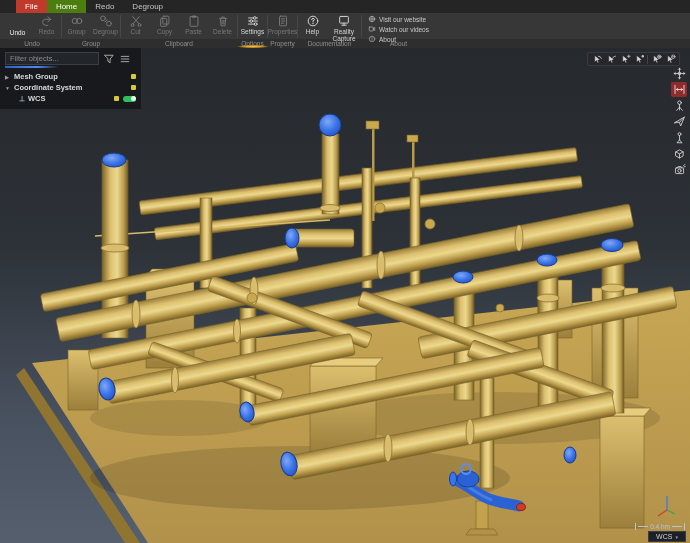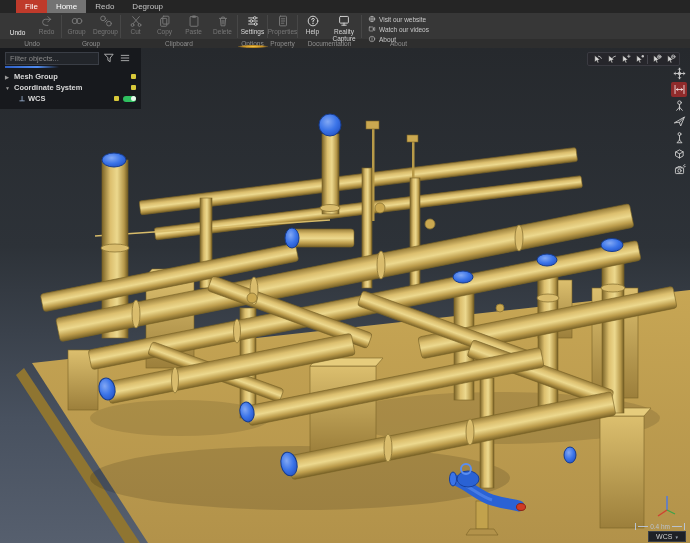--- a/index.html
+++ b/index.html
@@ -5,21 +5,21 @@
   html,body{margin:0;padding:0;width:690px;height:543px;overflow:hidden;
     font-family:"Liberation Sans",sans-serif;background:#2b2b2b;position:relative;
     -webkit-font-smoothing:antialiased;}
   *{box-sizing:border-box;}
 
   
   .tabbar{position:absolute;top:0;left:0;right:0;height:13px;background:#252525;
     display:flex;align-items:stretch;font-size:8px;z-index:20;padding-left:16px;}
   .tab{padding:0 9px;display:flex;align-items:center;color:#c4c4c4;cursor:default;}
   .tab.file{background:#bf3a2b;color:#fff;}
-  .tab.active{background:#737373;color:#fff;}
+  .tab.active{background:#4d7c0f;color:#fff;}
 
   
   .ribbon{position:absolute;top:13px;left:0;right:0;height:35px;background:#373737;
     display:flex;align-items:stretch;padding-left:3px;z-index:19;}
   .ribbon::after{content:"";position:absolute;left:0;right:0;bottom:0;height:9px;
     background:#2e2e2e;z-index:0;}
   .rgroup{position:relative;display:flex;flex-direction:column;z-index:1;}
   .rbuttons{display:flex;align-items:flex-start;height:26px;padding-top:1px;}
   .glabel{position:absolute;bottom:0;left:0;right:0;height:9px;line-height:9px;
     font-size:6.5px;color:#8f8f8f;text-align:center;z-index:1;}
@@ -38,21 +38,21 @@
     z-index:2;}
   .about-col{display:flex;flex-direction:column;justify-content:flex-start;gap:2px;
     padding:2px 6px 0 6px;}
   .about-item{display:flex;align-items:center;gap:3px;color:#c9c9c9;font-size:6.5px;
     background:none;border:none;padding:0;font-family:"Liberation Sans",sans-serif;cursor:default;}
   .about-item svg{width:8px;height:8px;flex:none;}
 
   
   .objpanel{position:absolute;left:0;top:48px;width:141px;background:#17191d;z-index:10;
     padding:4px 5px 5px 5px;}
-  .filterrow{display:flex;gap:4px;}
+  .filterrow{display:flex;align-items:center;gap:4px;}
   .filterinput{width:94px;height:13px;background:#22252a;border:1px solid #3a3e46;
     color:#b9b9b9;font-size:7.5px;padding:0 4px;font-family:"Liberation Sans",sans-serif;}
   .filterinput::placeholder{color:#8a8a8a;}
   .pico{width:12px;height:12px;color:#c2c2c2;}
   .bluebar{width:54px;height:2px;margin-top:1px;
     background:linear-gradient(90deg,#2e5fc4,#4f8bf0 60%,rgba(79,139,240,0));}
   .tree{margin-top:3px;font-size:7.5px;color:#d8d8d8;font-weight:bold;}
   .trow{display:flex;align-items:center;height:11px;}
   .caret{width:9px;font-size:5px;color:#9a9a9a;flex:none;}
   .axisglyph{width:9px;color:#9fb6d8;font-size:7px;flex:none;}

